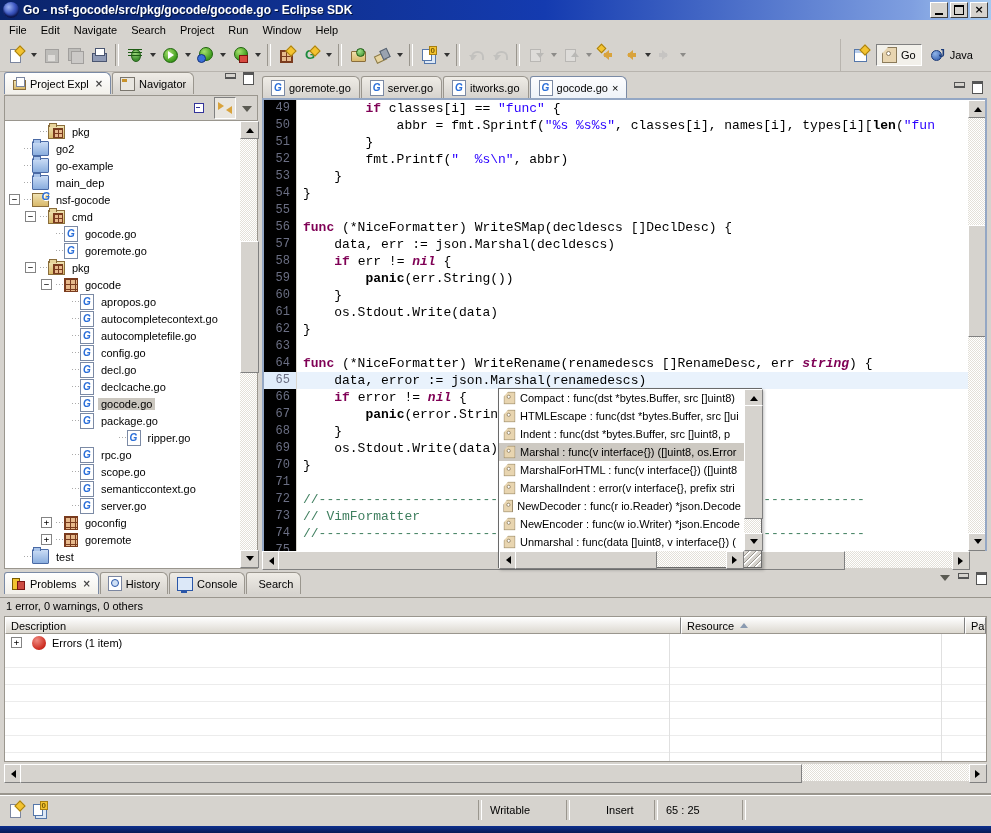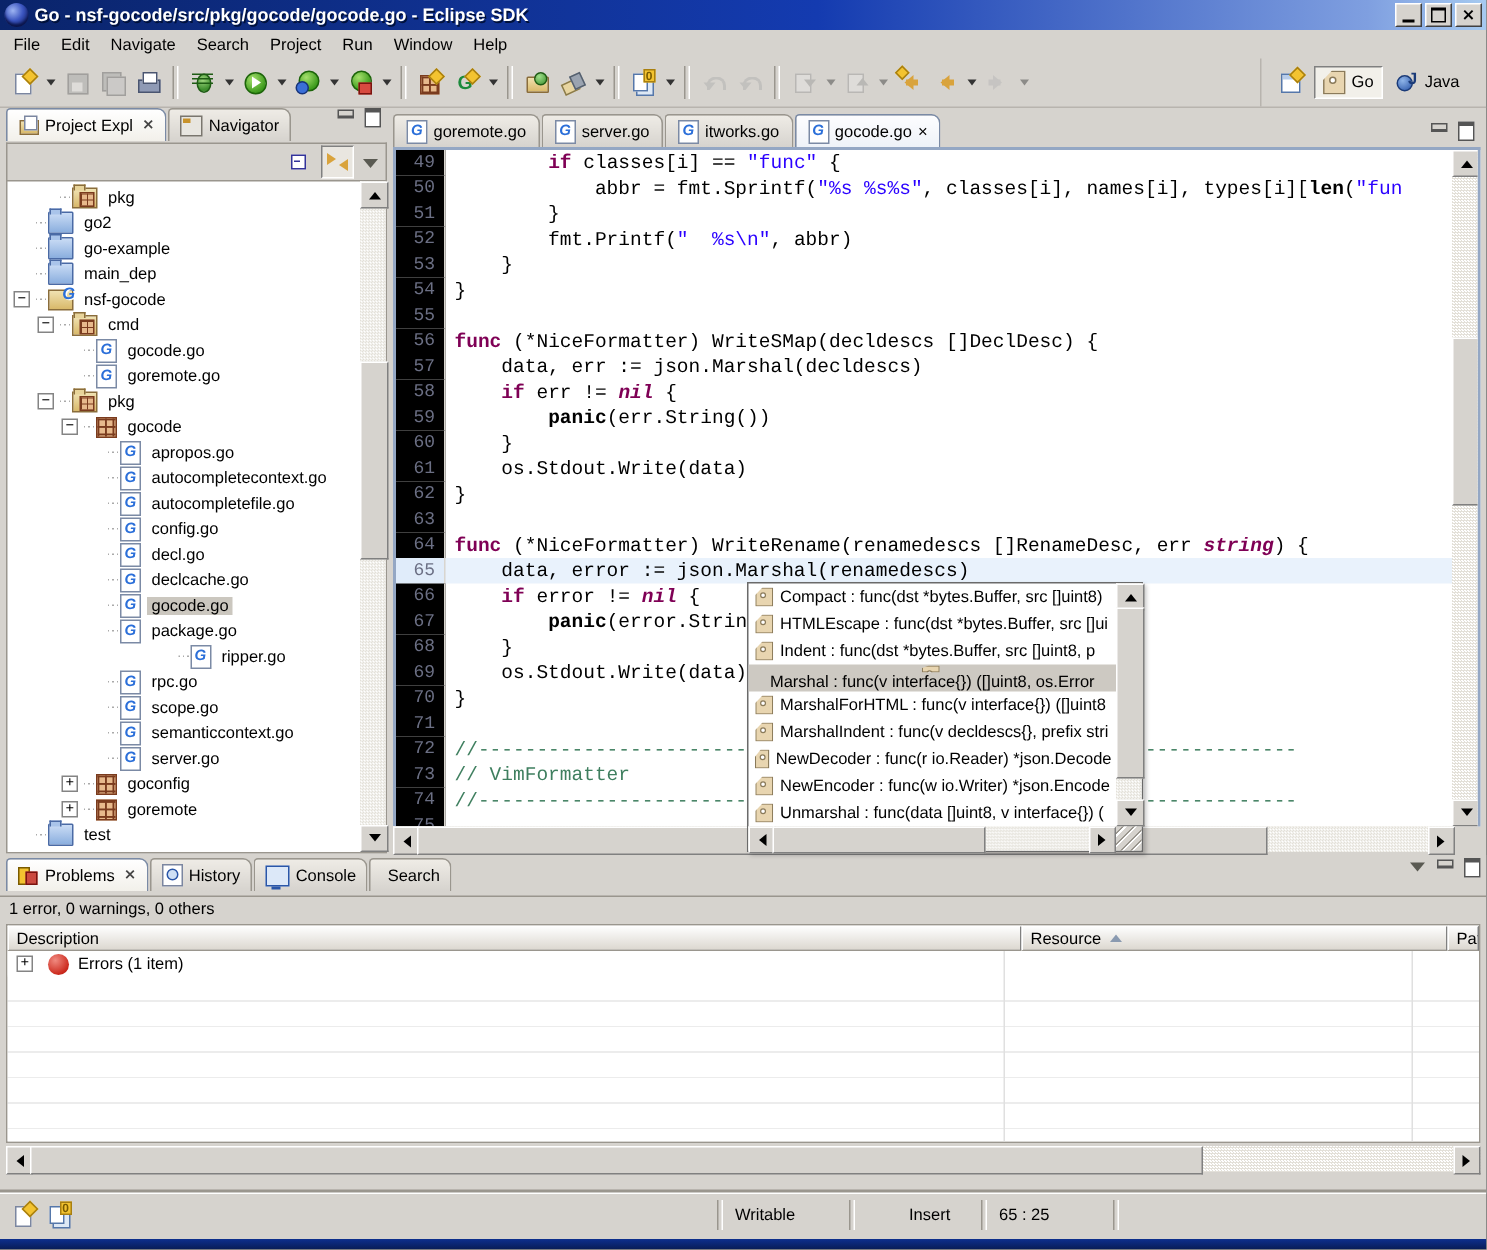--- a/index.html
+++ b/index.html
@@ -155,21 +155,21 @@
   .crow.cur .ln{background:#e0ecfa;}
   .sp{color:#000;} .sk{color:#7f0055;font-weight:bold;} .sb2{color:#000;font-weight:bold;}
   .si{color:#7f0055;font-weight:bold;font-style:italic;} .ss{color:#2a00ff;} .sc{color:#3f7f5f;}
   #editor-vscroll{top:0;bottom:0;}
   #editor-hscroll{bottom:0;left:0;right:17px;}
   
   #popup{position:absolute;left:498px;top:388px;width:262px;height:178px;background:#fff;border:1px solid #6a6a6a;z-index:50;box-shadow:2px 2px 3px rgba(0,0,0,.25);}
   #popup-list{position:absolute;left:0;top:0;right:17px;bottom:16px;overflow:hidden;}
   .pitem{display:flex;align-items:center;height:18px;padding:0 3px;white-space:nowrap;overflow:hidden;font-size:11px;}
   .pitem .i-tag{transform:scale(.8);margin-right:3px;}
-  .pitem.selected{background:#cdc9c2;flex-direction:column;}
+  .pitem.selected{background:#cdc9c2;}
   #popup-vscroll{position:absolute;top:0;right:0;bottom:16px;width:17px;background:#f1efe7;background-image:repeating-conic-gradient(#fff 0 25%,#e3e0d8 0 50%);background-size:2px 2px;}
   #popup-hscroll{position:absolute;left:0;right:17px;bottom:0;height:16px;background:#f1efe7;background-image:repeating-conic-gradient(#fff 0 25%,#e3e0d8 0 50%);background-size:2px 2px;}
   #popup-grip{position:absolute;right:0;bottom:0;width:17px;height:16px;background:#d6d3ce;
      background-image:repeating-linear-gradient(135deg,transparent 0 3px,#9a968e 3px 4px,#fff 4px 5px);}
   
   #problems{position:absolute;left:0;top:572px;right:0;height:223px;background:#d6d3ce;}
   #problems-tabs{position:relative;height:25px;display:flex;align-items:flex-start;padding-left:4px;}
   #problems-summary{height:16px;padding:2px 6px 0;border-top:1px solid #9a968e;}
   #problems-table{position:absolute;left:4px;top:44px;right:4px;bottom:33px;background:#fff;border:1px solid #9a968e;overflow:hidden;}
   #ptable-header{display:flex;height:17px;}
@@ -651,21 +651,21 @@
         <div class="pitem selected">
           <span class="i-tag"></span>
           <span>Marshal : func(v interface{}) ([]uint8, os.Error</span>
         </div>
         <div class="pitem">
           <span class="i-tag"></span>
           <span>MarshalForHTML : func(v interface{}) ([]uint8</span>
         </div>
         <div class="pitem">
           <span class="i-tag"></span>
-          <span>MarshalIndent : func(v decldescs{}, prefix stri</span>
+          <span>MarshalIndent : error(v interface{}, prefix stri</span>
         </div>
         <div class="pitem">
           <span class="i-tag"></span>
           <span>NewDecoder : func(r io.Reader) *json.Decode</span>
         </div>
         <div class="pitem">
           <span class="i-tag"></span>
           <span>NewEncoder : func(w io.Writer) *json.Encode</span>
         </div>
         <div class="pitem">

